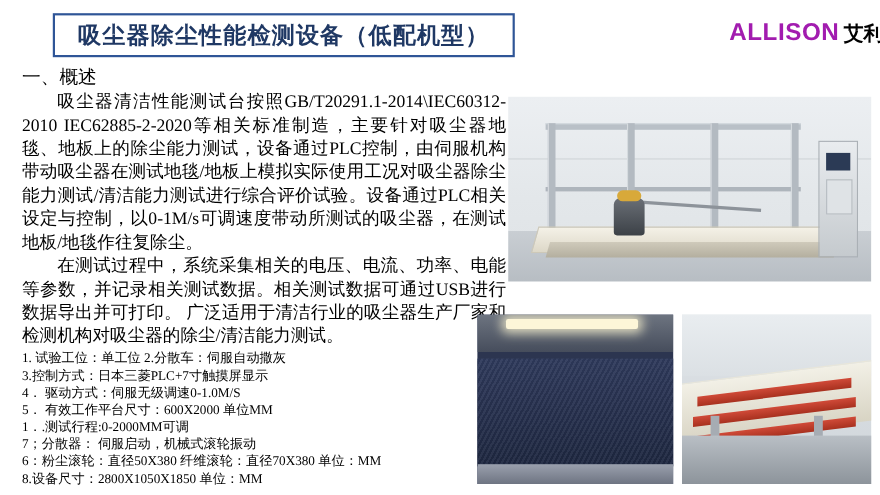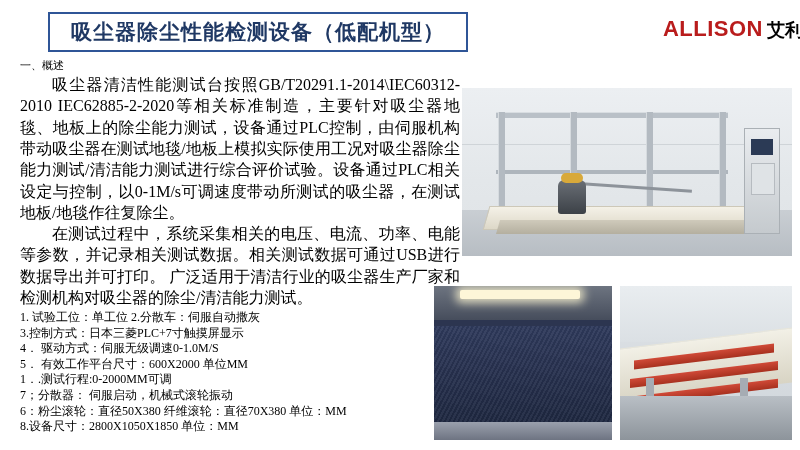--- a/index.html
+++ b/index.html
@@ -50,39 +50,39 @@
     right: 14px;
     top: 16px;
     display: flex;
     align-items: baseline;
     gap: 4px;
   }
   .brand .brand-en {
     font-family: "Liberation Sans", sans-serif;
     font-size: 22px;
     font-weight: bold;
-    color: #b91c1c;
+    color: #a21caf;
     letter-spacing: 0.5px;
   }
   .brand .brand-cn {
     font-family: "Liberation Serif", "DejaVu Serif", serif;
     font-size: 18px;
     font-weight: bold;
     color: #000000;
   }
 
   
   .content {
     position: absolute;
     left: 20px;
     top: 58px;
     width: 440px;
   }
   .section-heading {
-    font-size: 11px;
+    font-size: 17px;
     line-height: 1.38;
     margin: 0 0 1px 0;
     font-weight: normal;
   }
   .para {
     font-size: 16px;
     line-height: 1.33;
     margin: 0;
     text-align: justify;
     text-justify: inter-ideograph;

